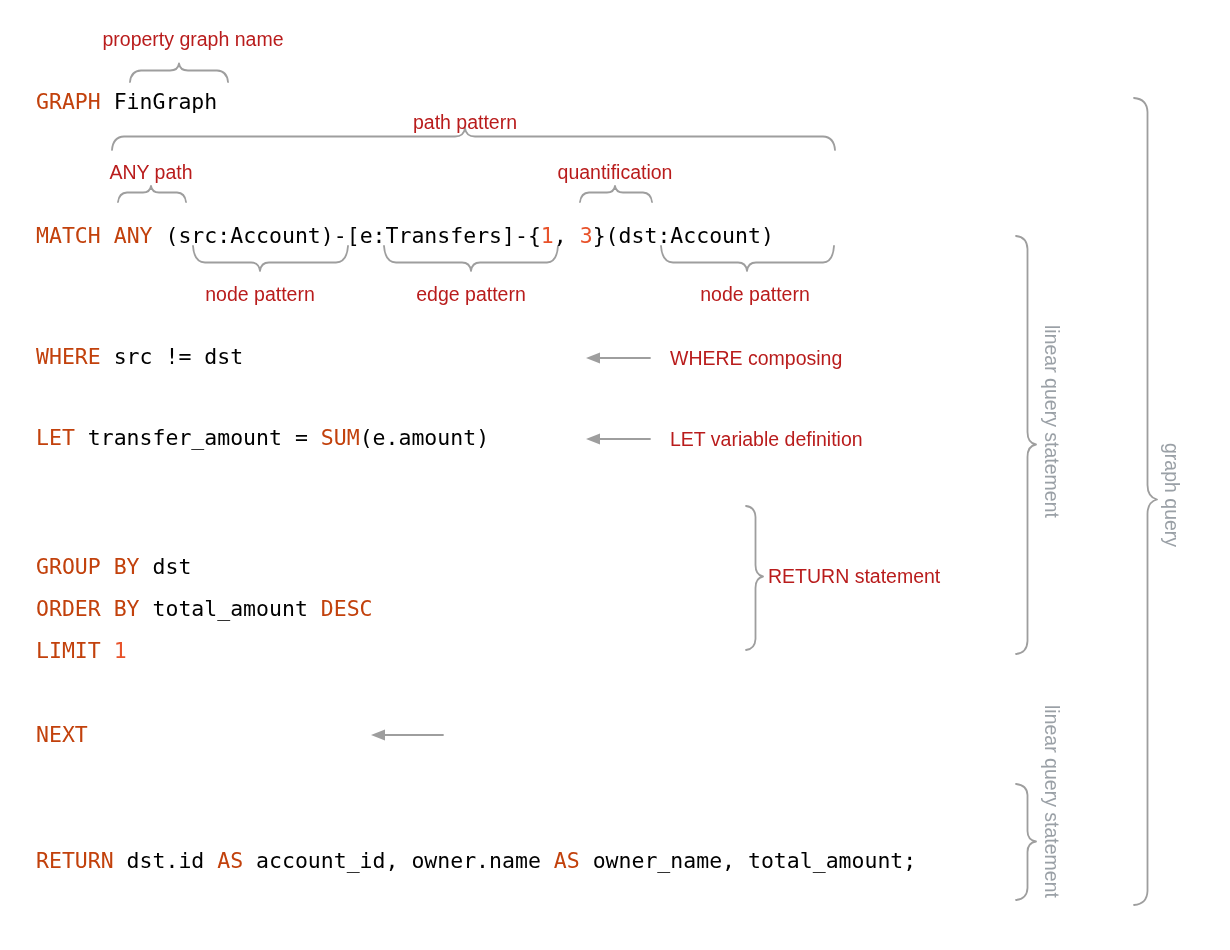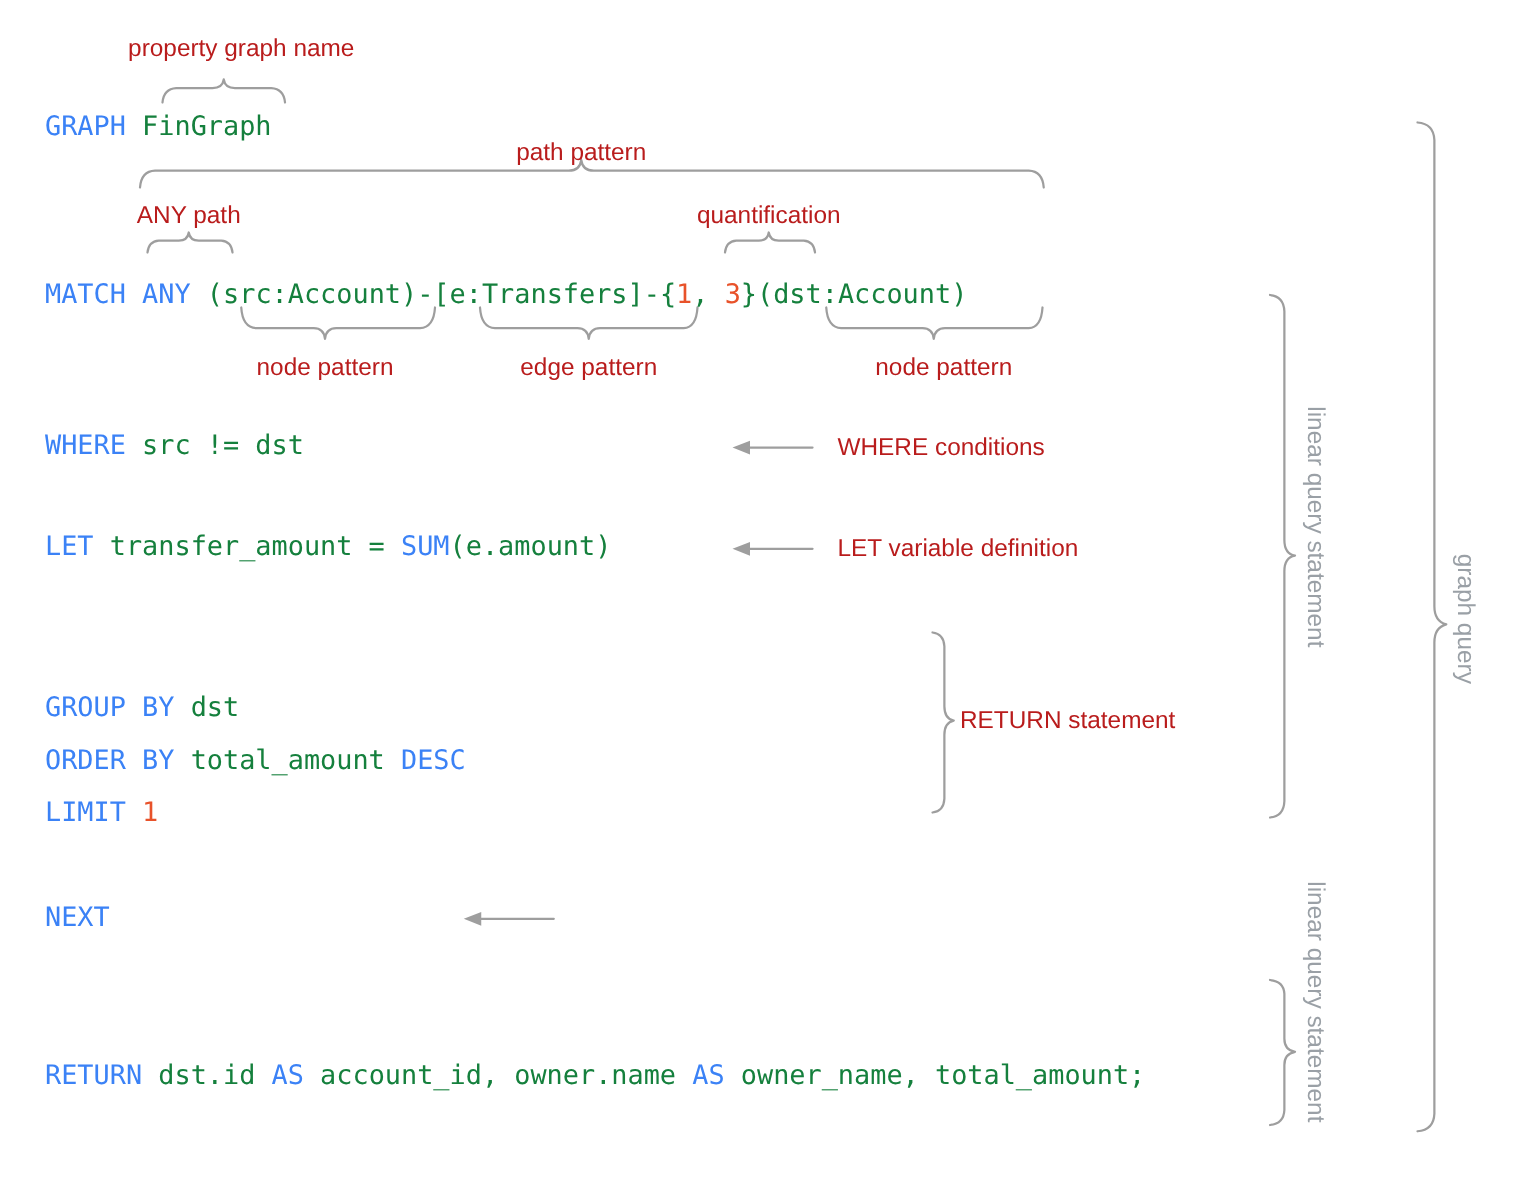--- a/index.html
+++ b/index.html
@@ -15,23 +15,23 @@
   
   .code{
     position:absolute;
     font-family:"DejaVu Sans Mono","Liberation Mono",monospace;
     font-size:21.5px;
     letter-spacing:0px;
     white-space:pre;
     color:#202124;
     line-height:28px;
   }
-  .kw{color:#3b82f6;}
+  .kw{color:#c2410c;}
   .num{color:#e8522a;}
-  .pl{color:#15803d;}
+  .pl{color:#000000;}
 
   
   .ann{
     position:absolute;
     font-family:"Liberation Sans", sans-serif;
     font-size:19.5px;
     color:#b91c1c;
     white-space:pre;
     line-height:22px;
   }
@@ -100,21 +100,21 @@
   <div class="code" style="left:36px;top:721px;"><span class="kw">NEXT</span></div>
   <div class="code" style="left:36px;top:847px;"><span class="kw">RETURN</span><span class="pl"> dst.id </span><span class="kw">AS</span><span class="pl"> account_id, owner.name </span><span class="kw">AS</span><span class="pl"> owner_name, total_amount;</span></div>
 
   <div class="ann c" style="left:193px;top:28px;">property graph name</div>
   <div class="ann c" style="left:465px;top:95px;margin-top:16px;">path pattern</div>
   <div class="ann c" style="left:151px;top:161px;">ANY path</div>
   <div class="ann c" style="left:615px;top:161px;">quantification</div>
   <div class="ann c" style="left:260px;top:283px;">node pattern</div>
   <div class="ann c" style="left:471px;top:283px;">edge pattern</div>
   <div class="ann c" style="left:755px;top:283px;">node pattern</div>
-  <div class="ann" style="left:670px;top:347px;">WHERE conditions</div>
+  <div class="ann" style="left:670px;top:347px;">WHERE composing</div>
   <div class="ann" style="left:670px;top:428px;">LET variable definition</div>
   <div class="ann" style="left:768px;top:565px;">RETURN statement</div>
 
   <div class="vert" style="left:1063px;top:325px;">linear query statement</div>
   <div class="vert" style="left:1063px;top:705px;">linear query statement</div>
   <div class="vert" style="left:1183px;top:443px;">graph query</div>
 
 </div>
 
 </body></html>

